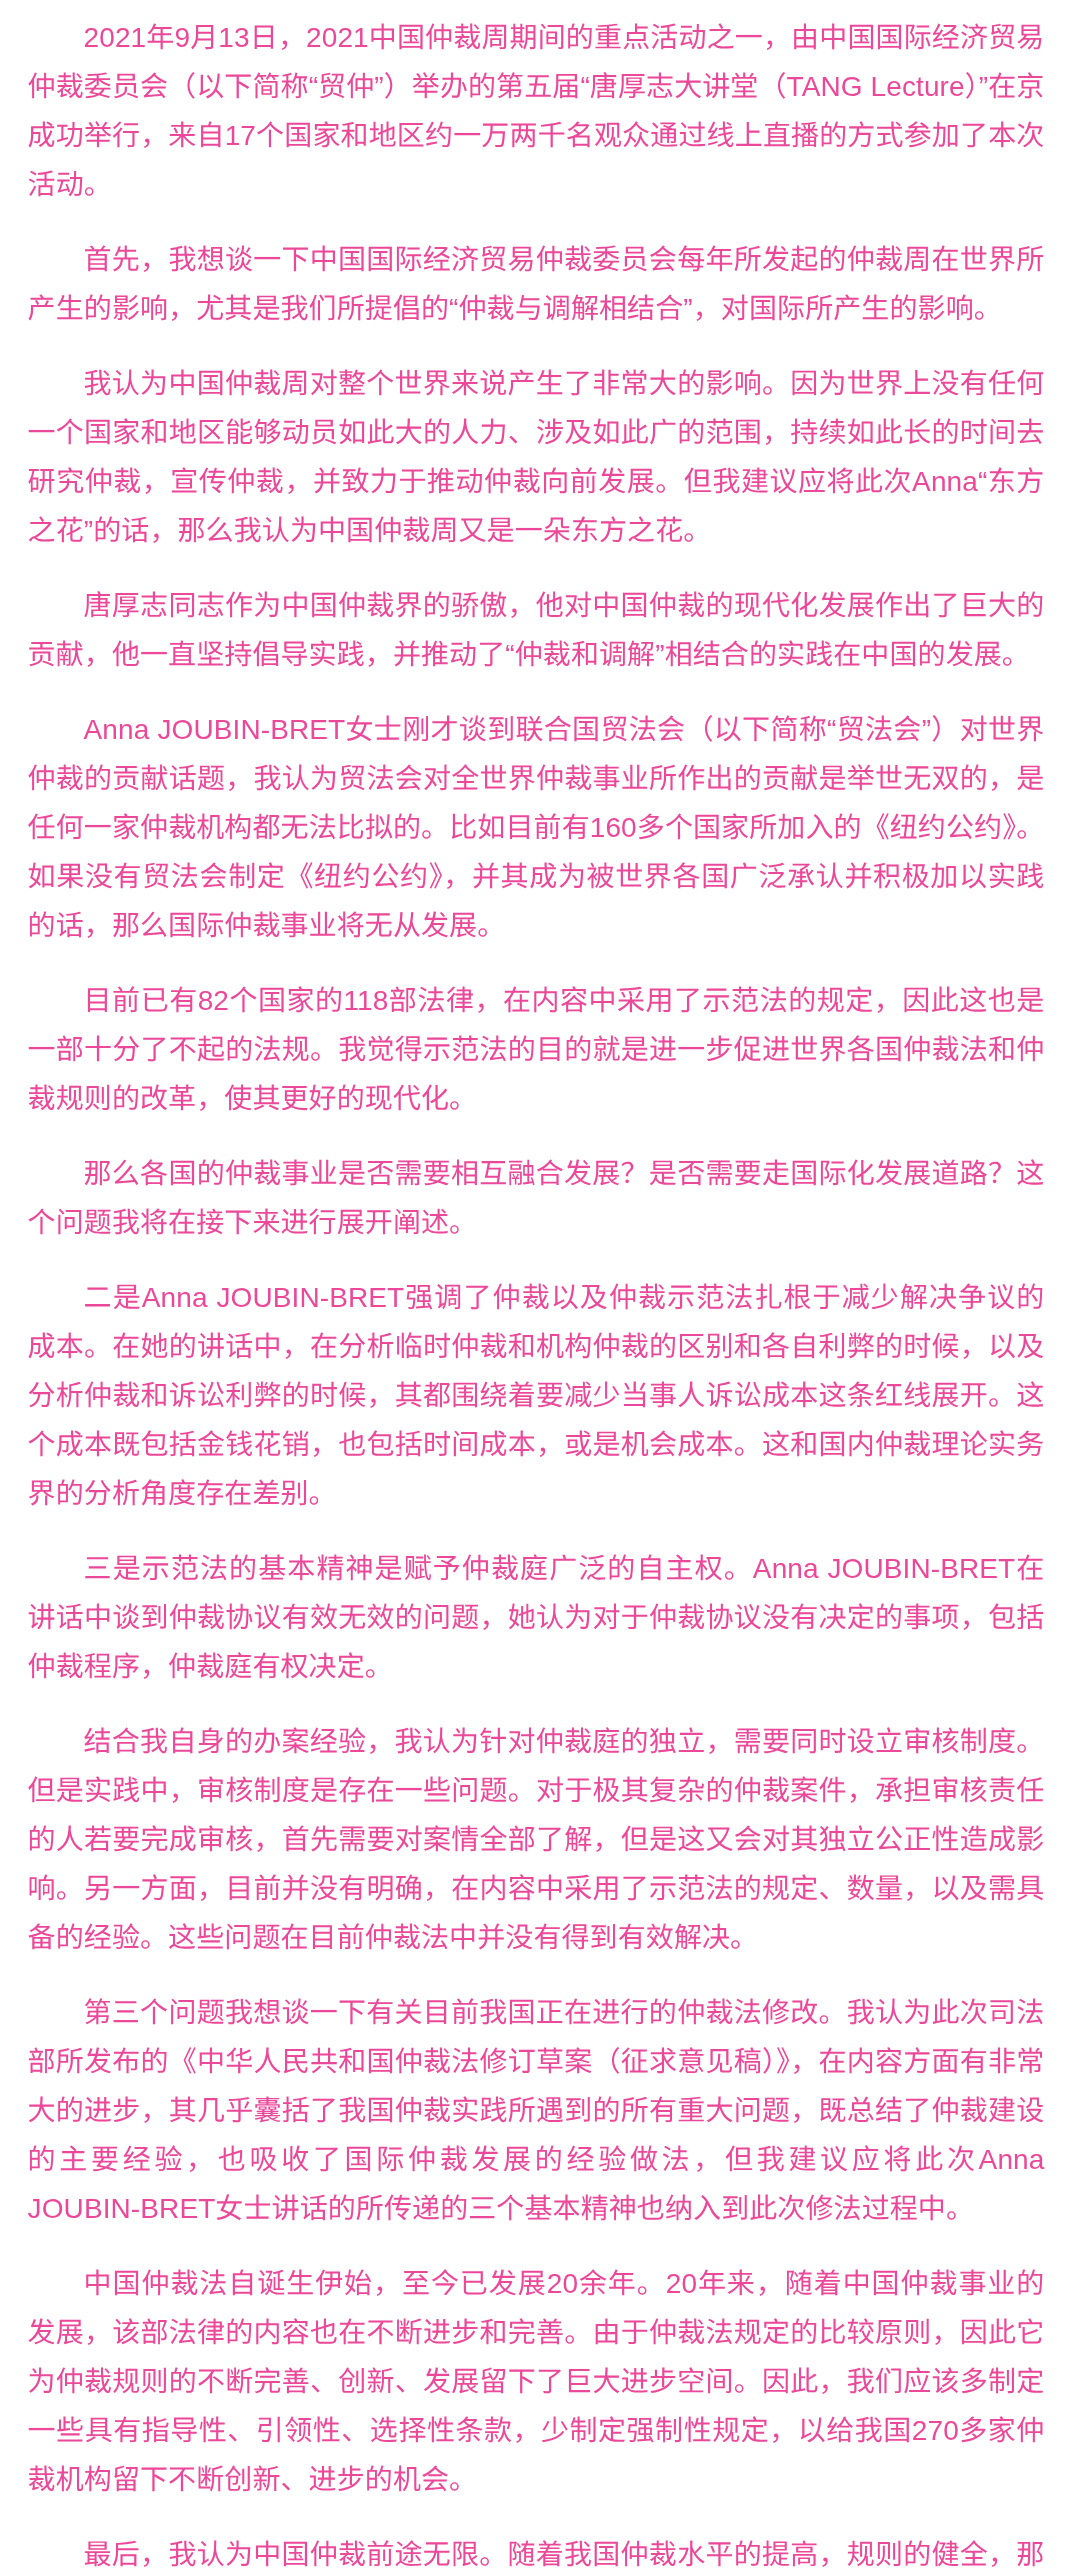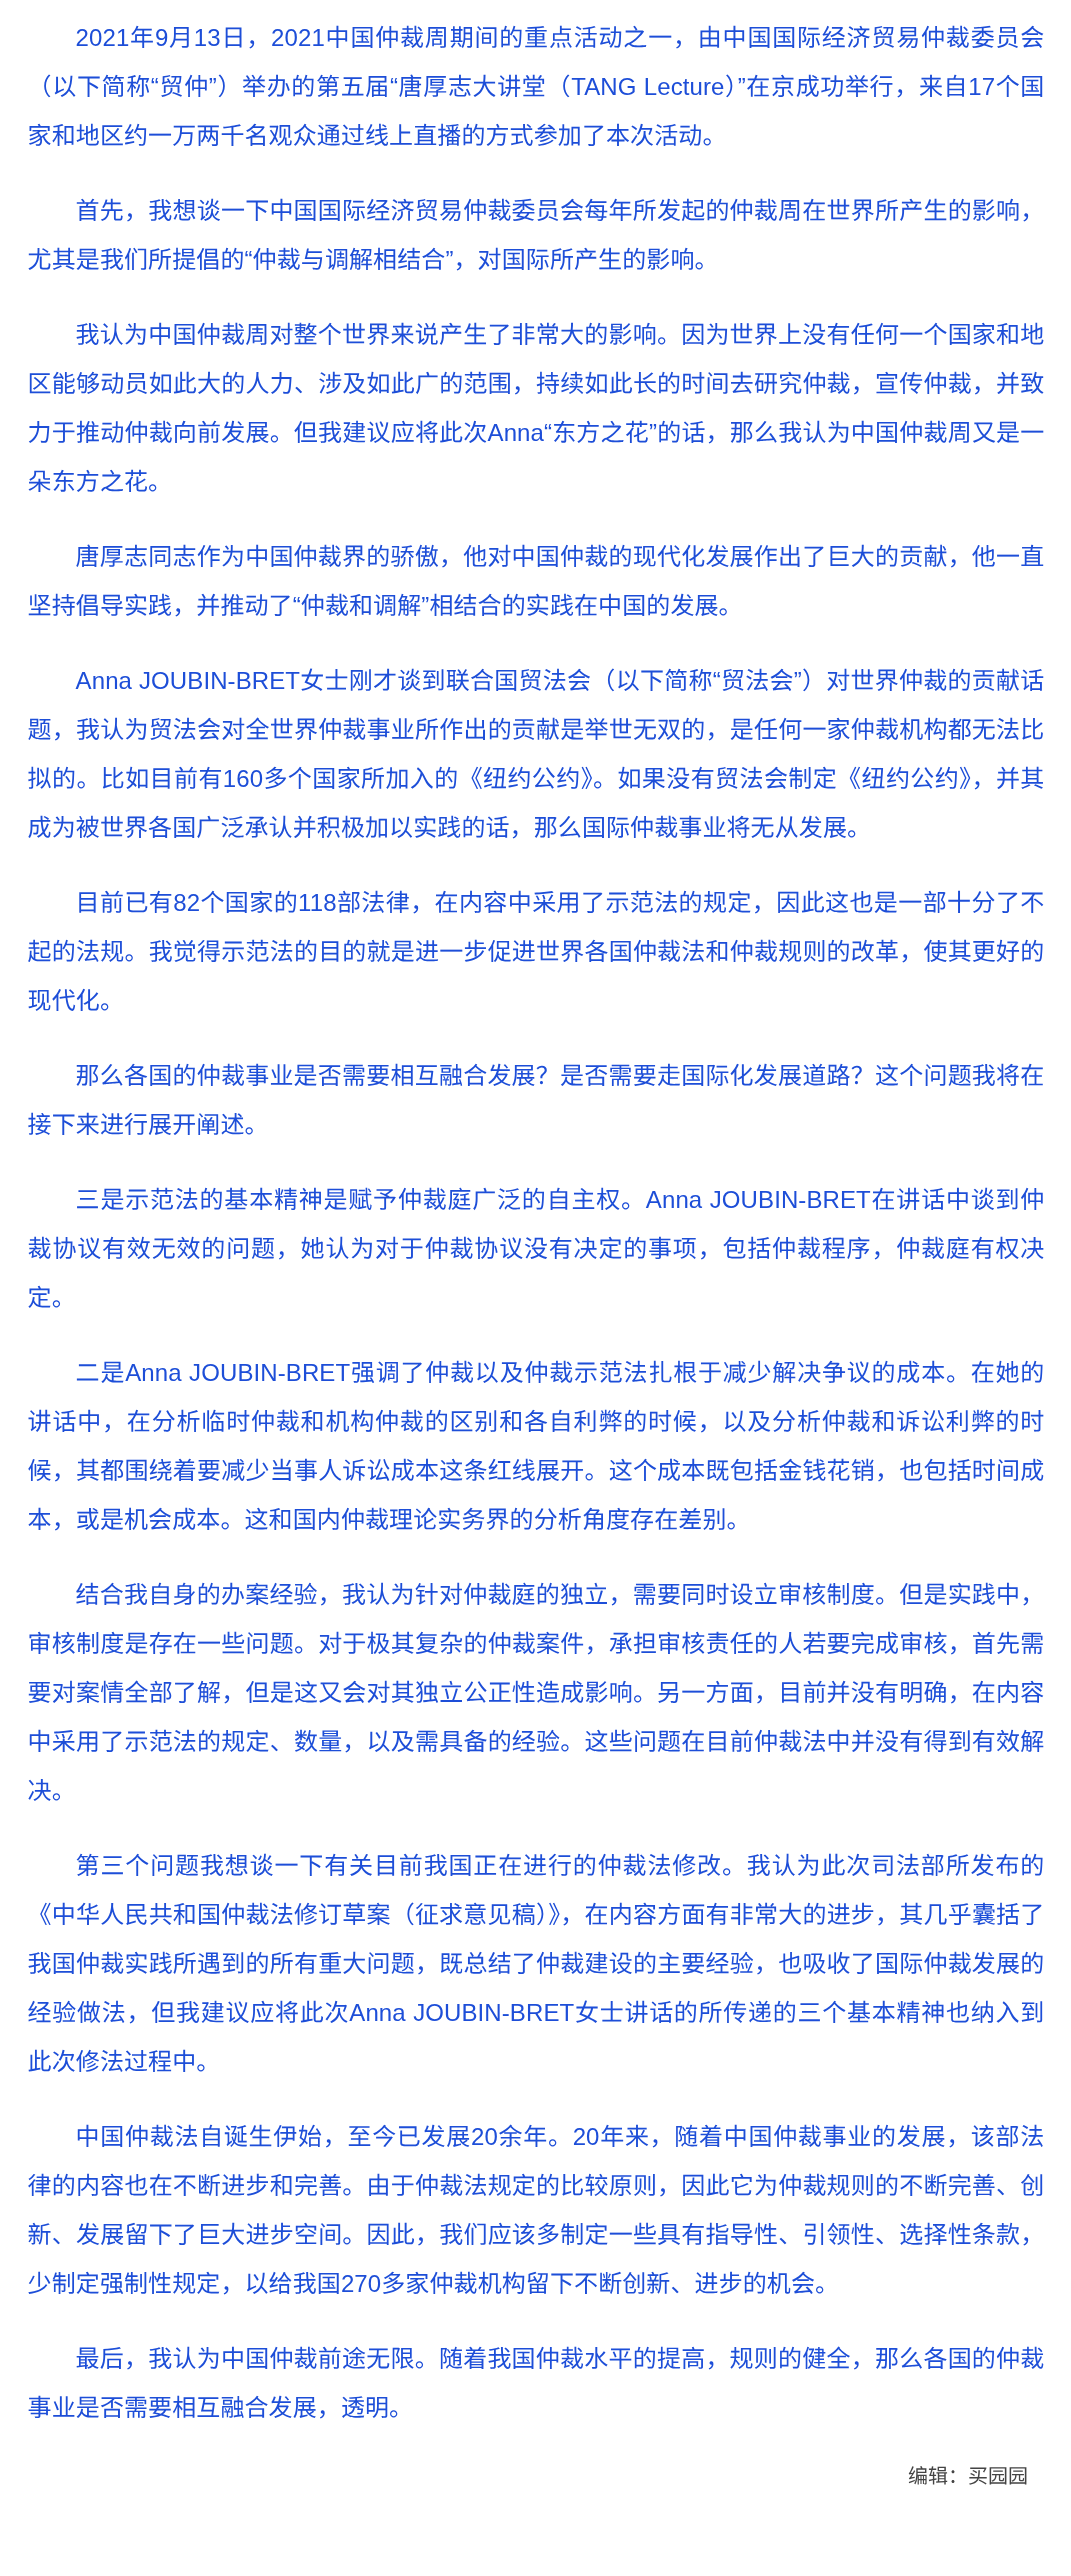--- a/index.html
+++ b/index.html
@@ -15,26 +15,26 @@
     color: #333333;
     -webkit-font-smoothing: antialiased;
   }
   .article {
     box-sizing: border-box;
     width: 1072px;
     padding: 13px 27.6px 0 27.6px;
   }
   .article p.para {
     margin: 0 0 26px 0;
-    font-size: 24px;
+    font-size: 28px;
     line-height: 49px;
     text-align: justify;
     text-justify: inter-ideograph;
     text-indent: 2em;
-    color: #1d4ed8;
+    color: #ec4899;
     letter-spacing: 0.1px;
     word-break: break-word;
   }
   .article p.para:last-of-type {
     margin-bottom: 0;
   }
   .footer-credit {
     box-sizing: border-box;
     width: 1072px;
     padding: 0 44px 0 27.6px;
@@ -51,22 +51,22 @@
 <body>
 
 <div class="article">
     <p class="para">2021年9月13日，2021中国仲裁周期间的重点活动之一，由中国国际经济贸易仲裁委员会（以下简称“贸仲”）举办的第五届“唐厚志大讲堂（TANG Lecture）”在京成功举行，来自17个国家和地区约一万两千名观众通过线上直播的方式参加了本次活动。</p>
     <p class="para">首先，我想谈一下中国国际经济贸易仲裁委员会每年所发起的仲裁周在世界所产生的影响，尤其是我们所提倡的“仲裁与调解相结合”，对国际所产生的影响。</p>
     <p class="para">我认为中国仲裁周对整个世界来说产生了非常大的影响。因为世界上没有任何一个国家和地区能够动员如此大的人力、涉及如此广的范围，持续如此长的时间去研究仲裁，宣传仲裁，并致力于推动仲裁向前发展。但我建议应将此次Anna“东方之花”的话，那么我认为中国仲裁周又是一朵东方之花。</p>
     <p class="para">唐厚志同志作为中国仲裁界的骄傲，他对中国仲裁的现代化发展作出了巨大的贡献，他一直坚持倡导实践，并推动了“仲裁和调解”相结合的实践在中国的发展。</p>
     <p class="para">Anna JOUBIN-BRET女士刚才谈到联合国贸法会（以下简称“贸法会”）对世界仲裁的贡献话题，我认为贸法会对全世界仲裁事业所作出的贡献是举世无双的，是任何一家仲裁机构都无法比拟的。比如目前有160多个国家所加入的《纽约公约》。如果没有贸法会制定《纽约公约》，并其成为被世界各国广泛承认并积极加以实践的话，那么国际仲裁事业将无从发展。</p>
     <p class="para">目前已有82个国家的118部法律，在内容中采用了示范法的规定，因此这也是一部十分了不起的法规。我觉得示范法的目的就是进一步促进世界各国仲裁法和仲裁规则的改革，使其更好的现代化。</p>
     <p class="para">那么各国的仲裁事业是否需要相互融合发展？是否需要走国际化发展道路？这个问题我将在接下来进行展开阐述。</p>
+    <p class="para">二是Anna JOUBIN-BRET强调了仲裁以及仲裁示范法扎根于减少解决争议的成本。在她的讲话中，在分析临时仲裁和机构仲裁的区别和各自利弊的时候，以及分析仲裁和诉讼利弊的时候，其都围绕着要减少当事人诉讼成本这条红线展开。这个成本既包括金钱花销，也包括时间成本，或是机会成本。这和国内仲裁理论实务界的分析角度存在差别。</p>
     <p class="para">三是示范法的基本精神是赋予仲裁庭广泛的自主权。Anna JOUBIN-BRET在讲话中谈到仲裁协议有效无效的问题，她认为对于仲裁协议没有决定的事项，包括仲裁程序，仲裁庭有权决定。</p>
-    <p class="para">二是Anna JOUBIN-BRET强调了仲裁以及仲裁示范法扎根于减少解决争议的成本。在她的讲话中，在分析临时仲裁和机构仲裁的区别和各自利弊的时候，以及分析仲裁和诉讼利弊的时候，其都围绕着要减少当事人诉讼成本这条红线展开。这个成本既包括金钱花销，也包括时间成本，或是机会成本。这和国内仲裁理论实务界的分析角度存在差别。</p>
     <p class="para">结合我自身的办案经验，我认为针对仲裁庭的独立，需要同时设立审核制度。但是实践中，审核制度是存在一些问题。对于极其复杂的仲裁案件，承担审核责任的人若要完成审核，首先需要对案情全部了解，但是这又会对其独立公正性造成影响。另一方面，目前并没有明确，在内容中采用了示范法的规定、数量，以及需具备的经验。这些问题在目前仲裁法中并没有得到有效解决。</p>
     <p class="para">第三个问题我想谈一下有关目前我国正在进行的仲裁法修改。我认为此次司法部所发布的《中华人民共和国仲裁法修订草案（征求意见稿）》，在内容方面有非常大的进步，其几乎囊括了我国仲裁实践所遇到的所有重大问题，既总结了仲裁建设的主要经验，也吸收了国际仲裁发展的经验做法，但我建议应将此次Anna JOUBIN-BRET女士讲话的所传递的三个基本精神也纳入到此次修法过程中。</p>
     <p class="para">中国仲裁法自诞生伊始，至今已发展20余年。20年来，随着中国仲裁事业的发展，该部法律的内容也在不断进步和完善。由于仲裁法规定的比较原则，因此它为仲裁规则的不断完善、创新、发展留下了巨大进步空间。因此，我们应该多制定一些具有指导性、引领性、选择性条款，少制定强制性规定，以给我国270多家仲裁机构留下不断创新、进步的机会。</p>
     <p class="para">最后，我认为中国仲裁前途无限。随着我国仲裁水平的提高，规则的健全，那么各国的仲裁事业是否需要相互融合发展，透明。</p>
   </div>
 
 <div class="spacer-bottom"></div>
 
 <div class="footer-credit">编辑：买园园</div>
 

